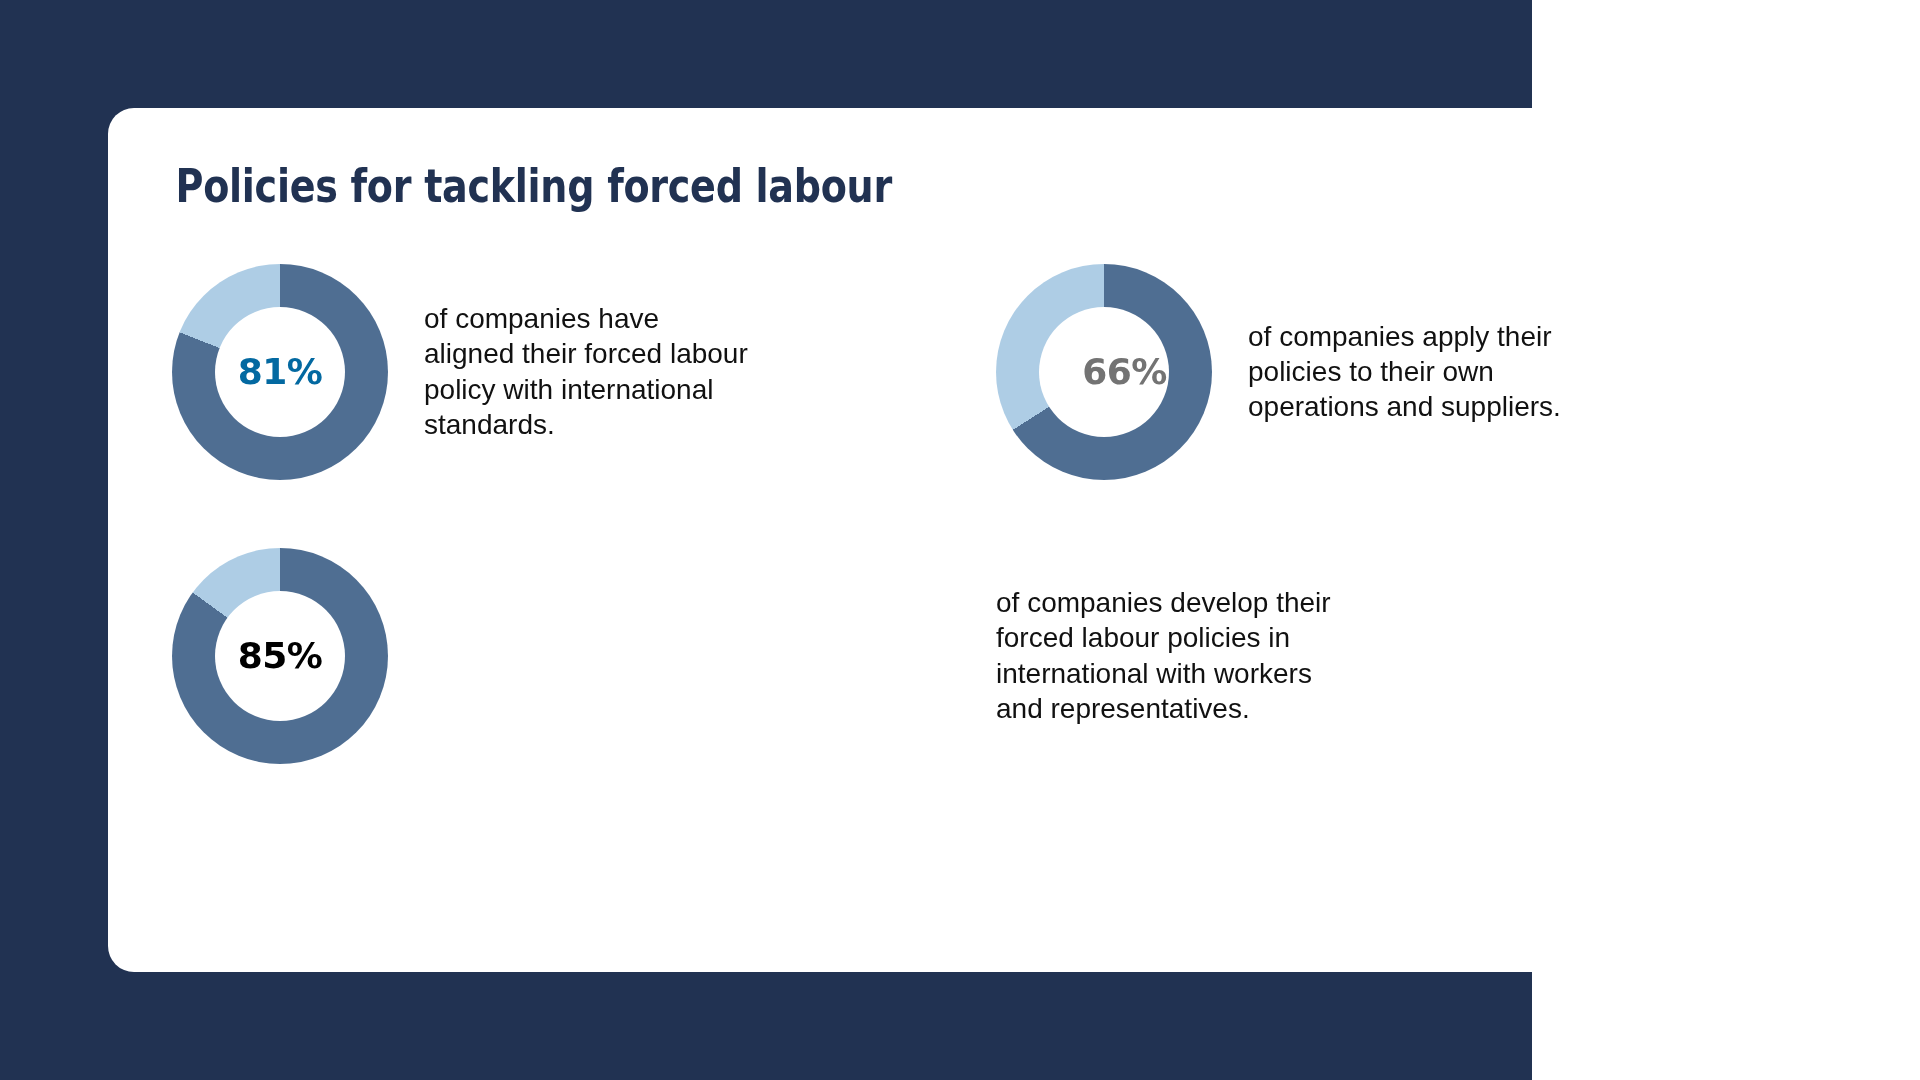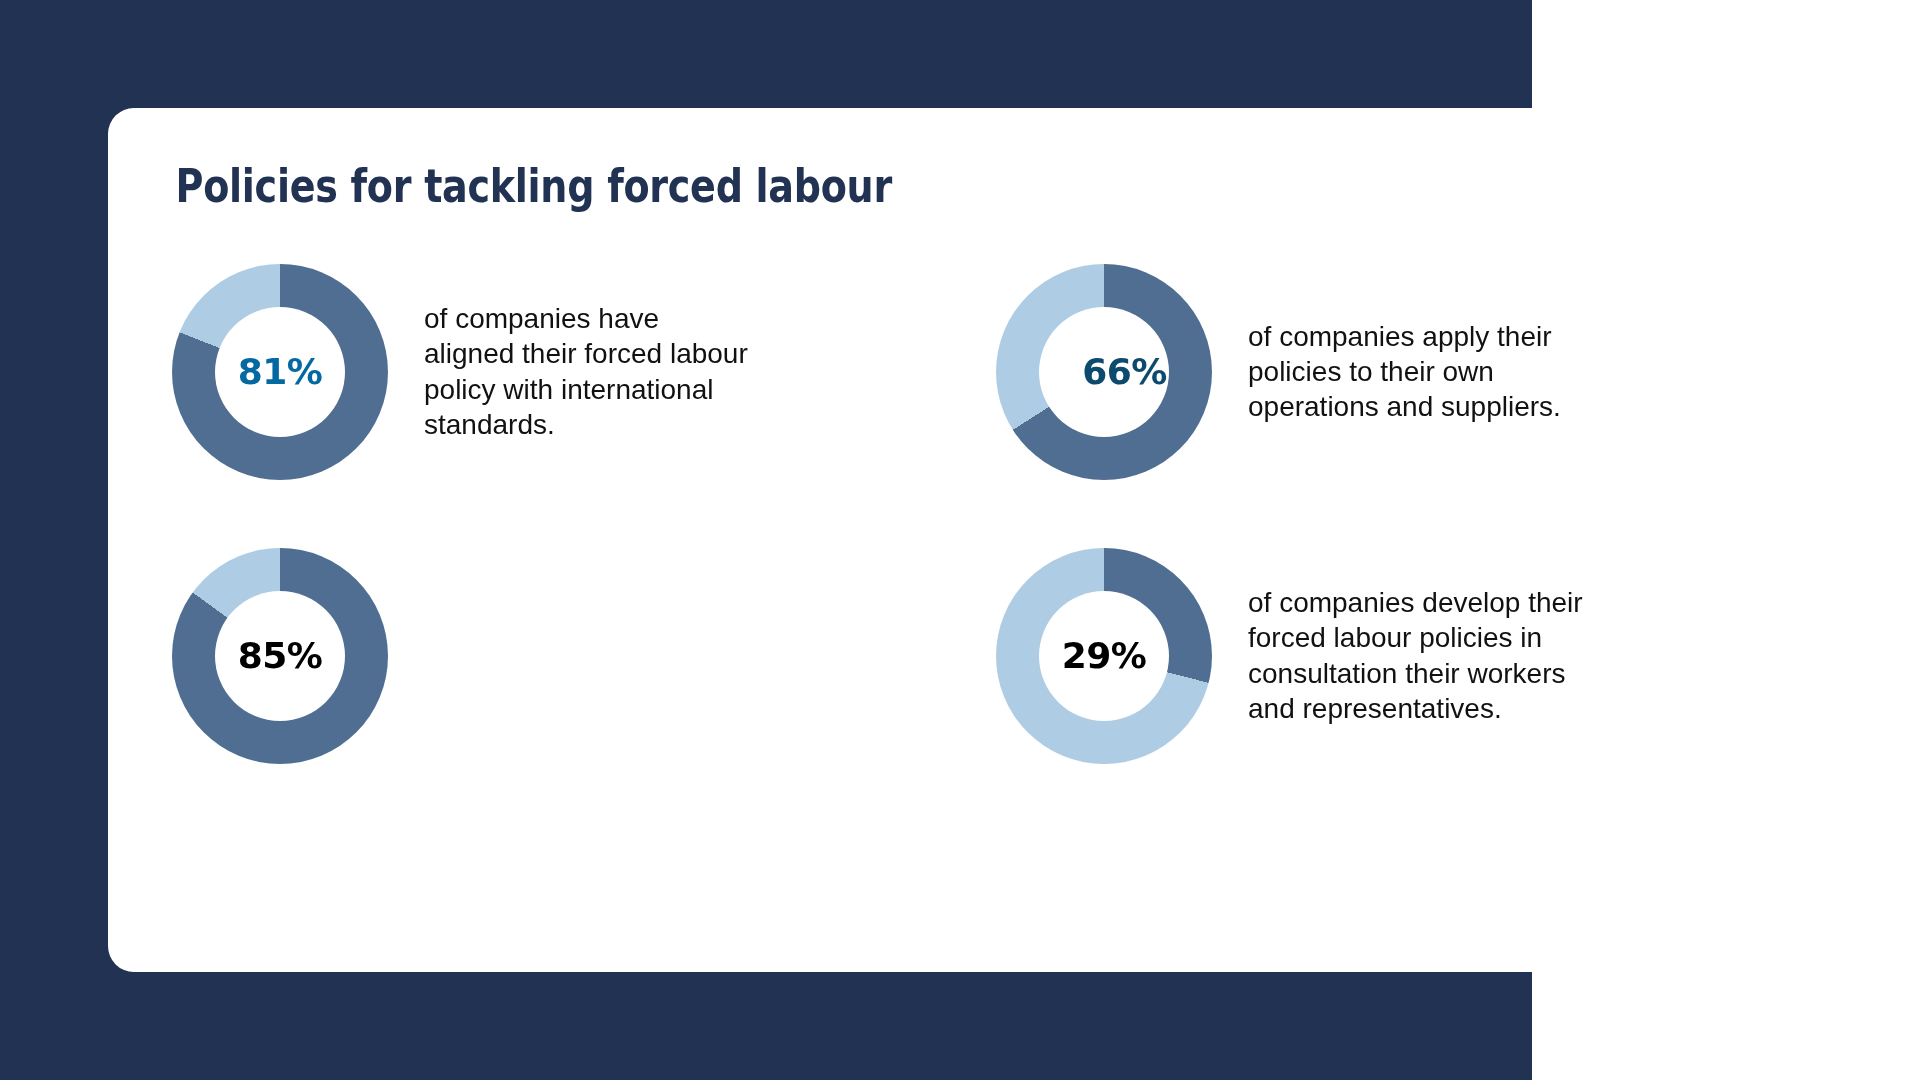--- a/index.html
+++ b/index.html
@@ -131,43 +131,36 @@
             </div>
           </div>
         </div>
         <div class="stat-text" style="color: rgb(17, 17, 17);">of companies have aligned their forced labour policy with international standards.</div>
       </div>
 
       <div class="stat stat-right">
         <div class="donut-wrap">
           <div class="donut" style="background: conic-gradient(rgb(79, 110, 146) 0deg, rgb(79, 110, 146) 237.6deg, rgb(174, 205, 229) 237.6deg, rgb(174, 205, 229) 360deg);">
             <div class="donut-hub" style="background: rgb(255, 255, 255);">
-              <span class="donut-value" style="color: #0c4a6e; margin-left: 41px;">66%</span>
+              <span class="donut-value" style="color: #737373; margin-left: 41px;">66%</span>
             </div>
           </div>
         </div>
         <div class="stat-text" style="color: rgb(17, 17, 17);">of companies apply their policies to their own operations and suppliers.</div>
       </div>
 
       <div class="stat">
         <div class="donut-wrap">
           <div class="donut" style="background: conic-gradient(rgb(79, 110, 146) 0deg, rgb(79, 110, 146) 306deg, rgb(174, 205, 229) 306deg, rgb(174, 205, 229) 360deg);">
             <div class="donut-hub" style="background: rgb(255, 255, 255);">
               <span class="donut-value" style="color: rgb(0, 0, 0);">85%</span>
             </div>
           </div>
         </div>
       </div>
 
       <div class="stat stat-right">
-        <div class="donut-wrap">
-          <div class="donut" style="background: conic-gradient(rgb(79, 110, 146) 0deg, rgb(79, 110, 146) 104.4deg, rgb(174, 205, 229) 104.4deg, rgb(174, 205, 229) 360deg);">
-            <div class="donut-hub" style="background: rgb(255, 255, 255);">
-              <span class="donut-value" style="color: rgb(0, 0, 0);">29%</span>
-            </div>
-          </div>
-        </div>
-        <div class="stat-text" style="color: rgb(17, 17, 17);">of companies develop their forced labour policies in consultation their workers and representatives.</div>
+        <div class="stat-text" style="color: rgb(17, 17, 17);">of companies develop their forced labour policies in international with workers and representatives.</div>
       </div>
 
     </div>
   </div>
 </div>
 
 </body></html>

